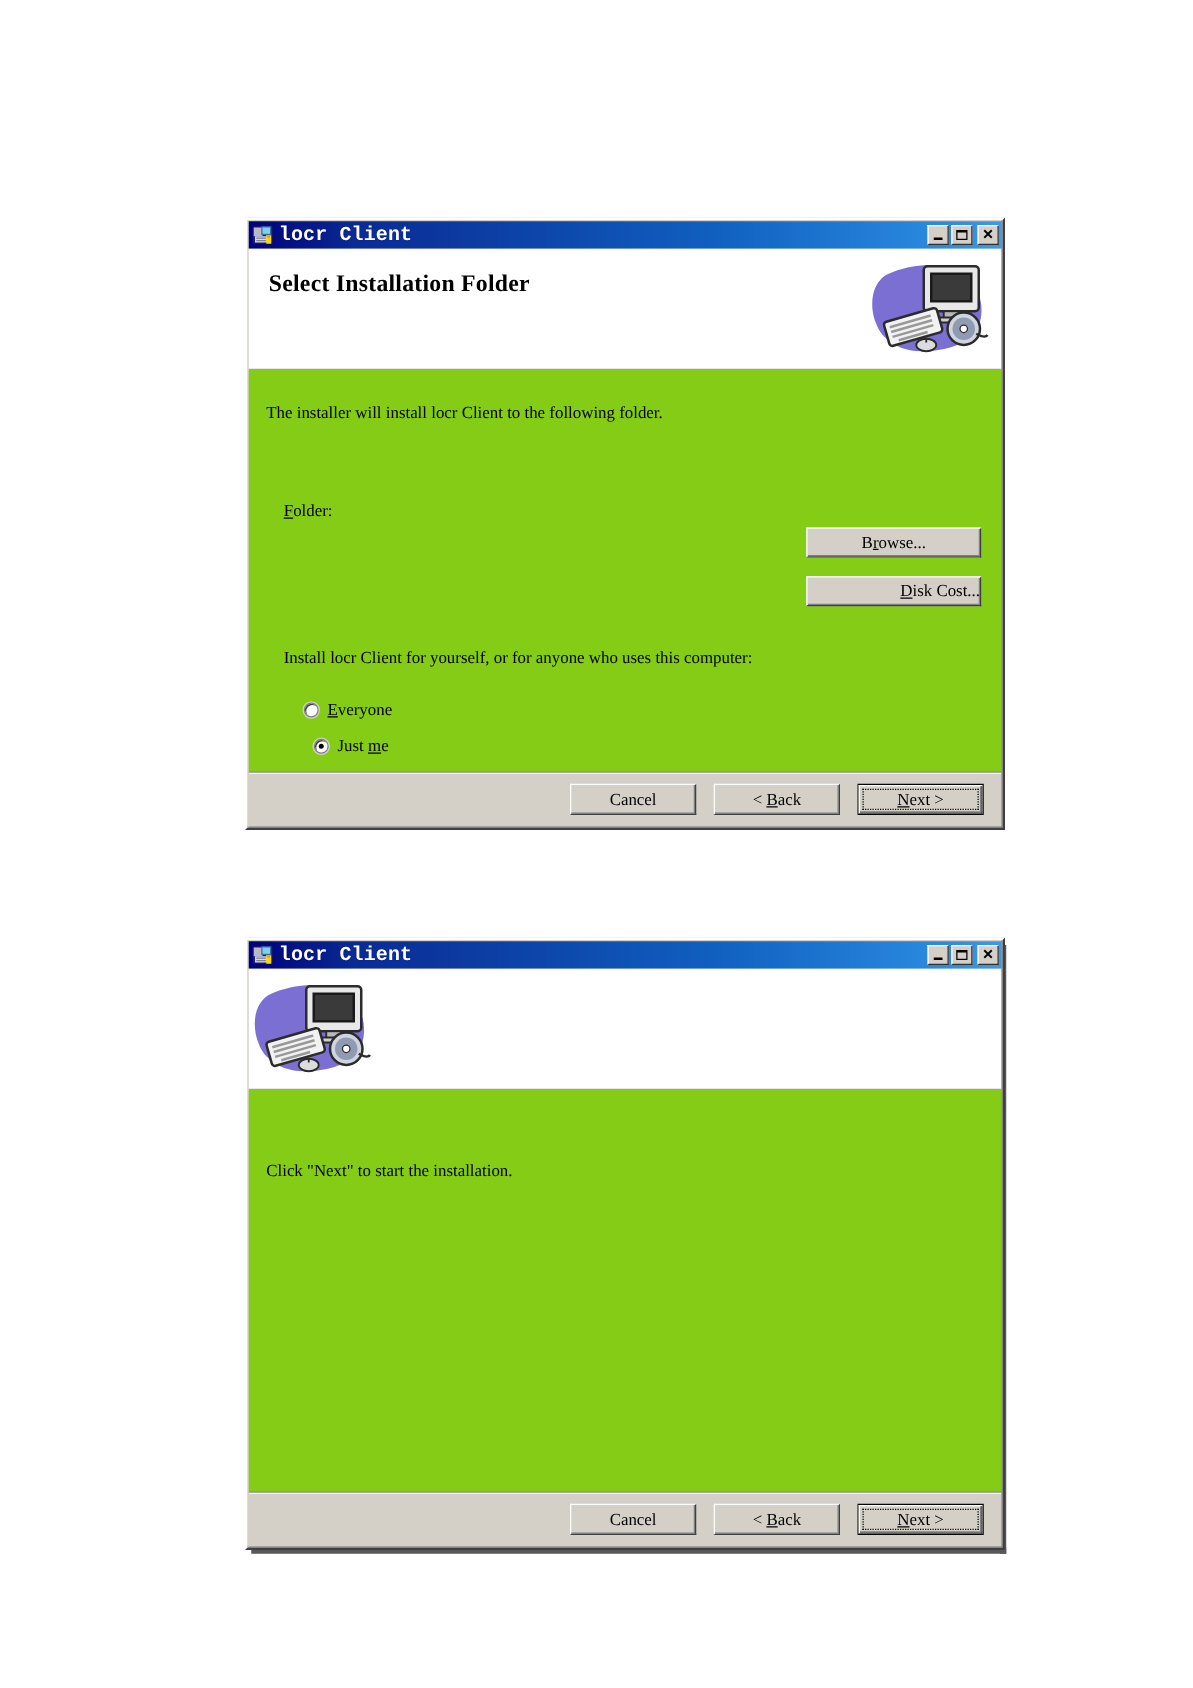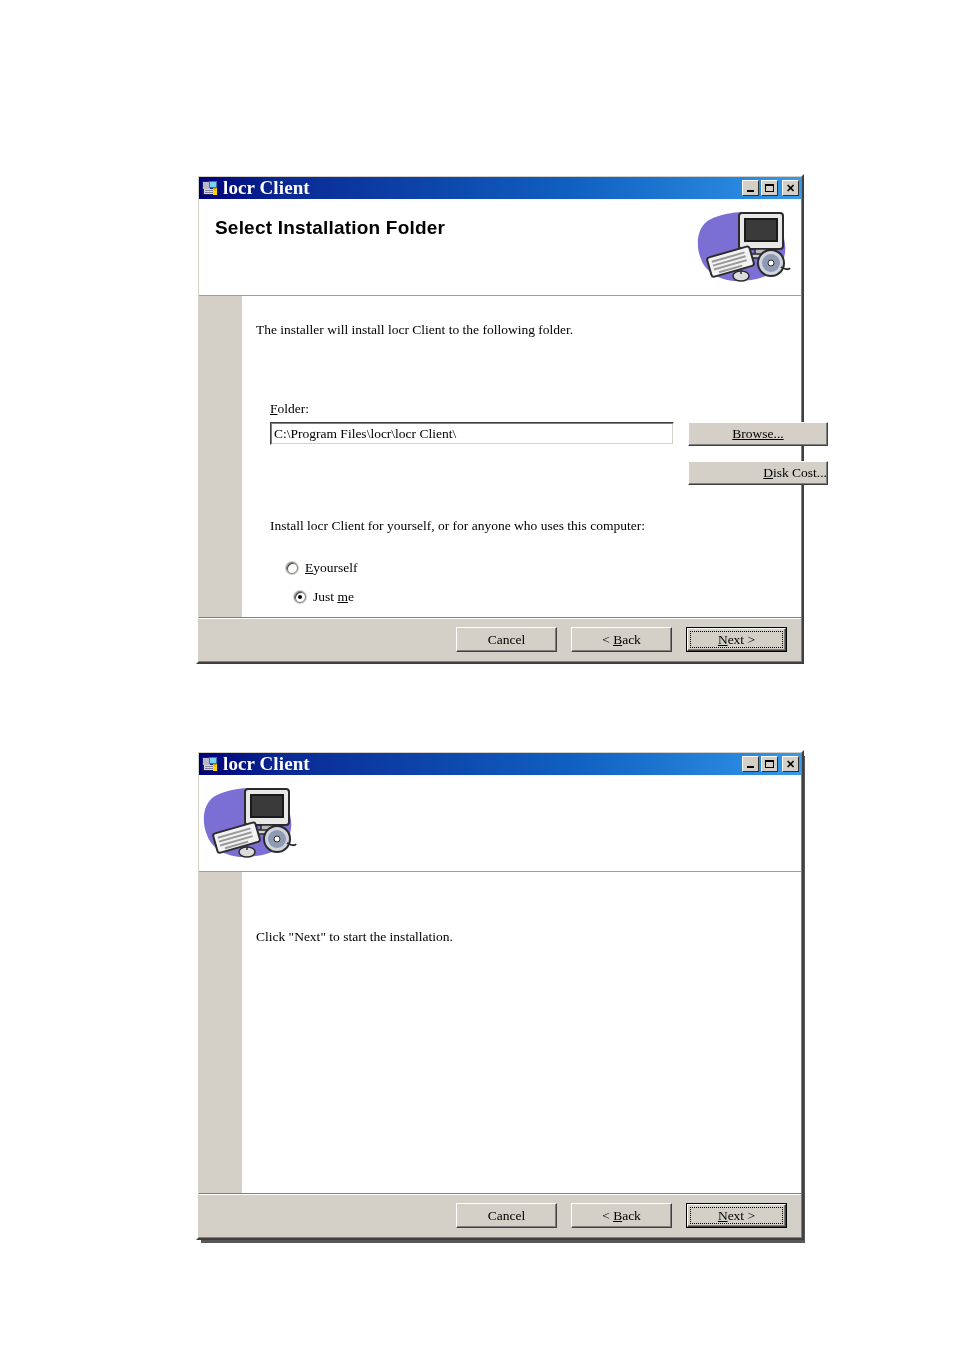--- a/index.html
+++ b/index.html
@@ -49,22 +49,22 @@
   }
   .title-icon {
     width: 17px;
     height: 16px;
     position: relative;
     margin-right: 4px;
     flex: 0 0 17px;
   }
   .title-text {
     color: #ffffff;
-    font-family: Liberation Serif, serif;
-    font-size: 19px;
+    font-family: Liberation Mono, monospace;
+    font-size: 16px;
     font-weight: bold;
     letter-spacing: 0.1px;
     white-space: nowrap;
     flex: 1 1 auto;
     text-shadow: 0 0 1px rgba(0,0,0,0.3);
   }
   .ctrl-group {
     display: flex;
     gap: 2px;
     align-items: center;
@@ -112,40 +112,39 @@
   
   .win-header {
     background: #ffffff;
     flex: 0 0 auto;
     position: relative;
     display: flex;
     align-items: flex-start;
     border-bottom: 1px solid #a0a0a0;
   }
   .header-title {
-    font-family: Liberation Sans, sans-serif;
+    font-family: Liberation Serif, serif;
     font-size: 19px;
     font-weight: bold;
     color: #000000;
     padding: 18px 0 0 16px;
     letter-spacing: 0.2px;
     flex: 1 1 auto;
   }
   .header-art {
     flex: 0 0 auto;
     margin: 6px 8px 2px 0;
   }
 
   
   .win-body {
-    background: #ffffff;
+    background: #84cc16;
     flex: 1 1 auto;
     position: relative;
     padding: 0;
-    margin-left: 43px;
   }
   .body-text {
     font-family: "Liberation Serif", serif;
     font-size: 13.5px;
     color: #000000;
     position: absolute;
     white-space: nowrap;
   }
 
   
@@ -327,37 +326,34 @@
       </div>
     </div>
 
     <div class="win-body">
       <div class="body-text" style="left:14px; top:26px;">The installer will install locr Client to the following folder.</div>
 
       <div class="body-text" style="left:28px; top:105px;">
         <span class="u">F</span><span>older:</span>
       </div>
 
-      <div class="field" style="position:absolute; left:28px; top:126px; width:404px; height:23px;">
-        <span>C:\Program Files\locr\locr Client\</span>
-      </div>
-
-      <div class="btn btn-side" style="position:absolute; left:446px; top:126px;text-decoration:underline;">
+
+      <div class="btn btn-side" style="position:absolute; left:446px; top:126px;">
         <span><span>B</span><span class="u">r</span><span>owse...</span></span>
       </div>
 
       <div class="btn btn-side" style="position:absolute; left:446px; top:165px;justify-content:flex-end;">
         <span><span class="u">D</span><span>isk Cost...</span></span>
       </div>
 
       <div class="body-text" style="left:28px; top:222px;">Install locr Client for yourself, or for anyone who uses this computer:</div>
 
       <div class="radio-row" style="left:44px; top:264px;">
         <span class="radio"></span>
-        <span><span class="u">E</span><span>yourself</span></span>
+        <span><span class="u">E</span><span>veryone</span></span>
       </div>
 
       <div class="radio-row" style="left:52px; top:293px;">
         <span class="radio checked"></span>
         <span><span>Just </span><span class="u">m</span><span>e</span></span>
       </div>
     </div>
 
     <div class="win-footer">
       <div class="btn btn-nav">

